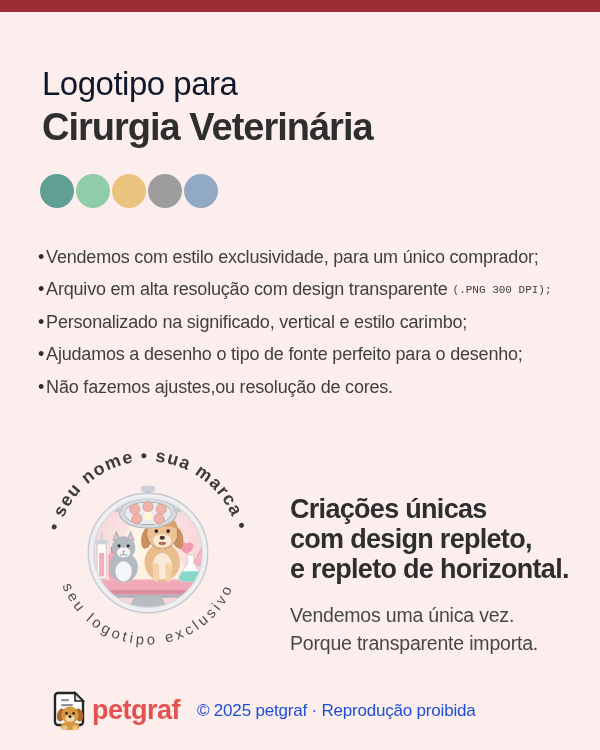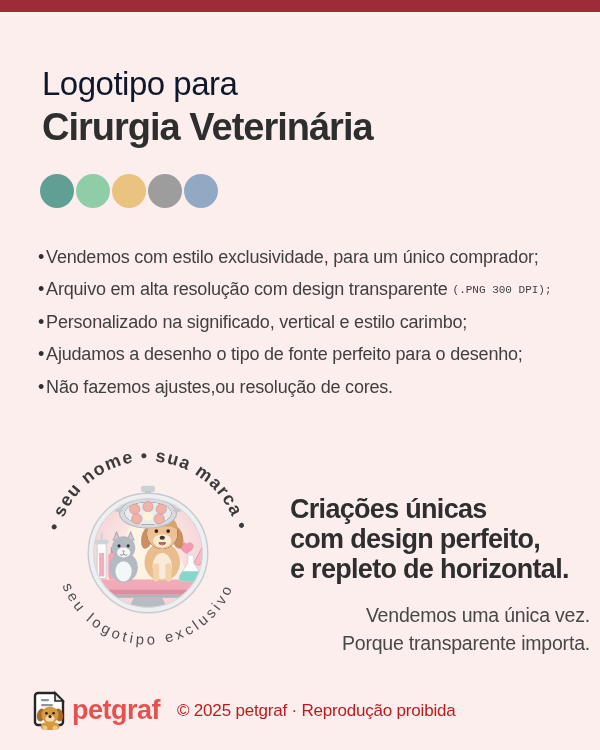--- a/index.html
+++ b/index.html
@@ -34,32 +34,32 @@
   .badge { position:absolute; left:36px; top:441px; width:224px; height:224px; }
   .arc-top   { font-size:17.5px; font-weight:700; fill:#3b3b3b; letter-spacing:1.4px; }
   .arc-bottom{ font-size:14.5px; font-weight:400; fill:#4e4e4e; letter-spacing:3.4px; }
   .promo { position:absolute; left:290px; top:458px; width:300px;margin-top:36px; }
   .promo-heading {
     font-size:27px; font-weight:700; color:#2e2e2e; letter-spacing:-0.7px;
     line-height:30px;
   }
   .promo-sub {
     margin-top:17px; font-size:19.5px; font-weight:400; color:#474747;
-    line-height:28px; letter-spacing:-0.2px;text-align:right;
+    line-height:28px; letter-spacing:-0.2px;
   }
   .footer {
-    position:absolute; left:32px; top:690px; display:flex; align-items:center;
+    position:absolute; left:52px; top:690px; display:flex; align-items:center;
   }
   .brand-icon { width:36px; height:40px; display:block; }
   .brand-name {
     font-size:27px; font-weight:700; letter-spacing:-0.5px; color:#e4514e;
     margin-left:4px;
   }
   .copyright {
-    font-size:17px; color:#b91c1c; margin-left:17px; letter-spacing:-0.2px;
+    font-size:17px; color:#1d4ed8; margin-left:17px; letter-spacing:-0.2px;
     padding-top:2px;
   }
 </style>
 </head>
 <body>
 
 <div class="page">
 
   <div class="top-bar" style="background-color: rgb(158, 44, 54);"></div>
 
@@ -210,21 +210,21 @@
       </text>
       <text class="arc-bottom">
         <textPath href="#arcBottomPath" startOffset="50%" text-anchor="middle">seu logotipo exclusivo</textPath>
       </text>
     </svg>
   </div>
 
   <div class="promo">
     <div class="promo-heading">
       <div>Criações únicas</div>
-      <div>com design perfeito,</div>
+      <div>com design repleto,</div>
       <div>e repleto de horizontal.</div>
     </div>
     <div class="promo-sub">
       <div>Vendemos uma única vez.</div>
       <div>Porque transparente importa.</div>
     </div>
   </div>
 
   <div class="footer">
     <svg class="brand-icon" viewBox="0 0 36 40">

